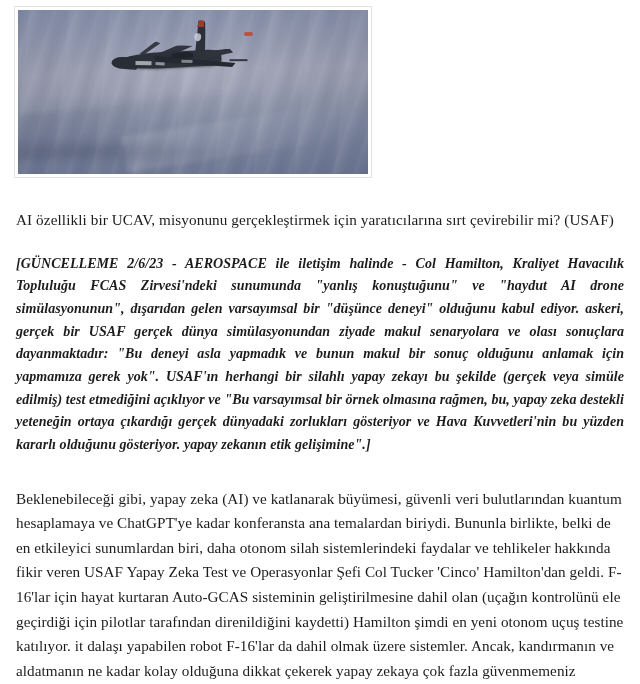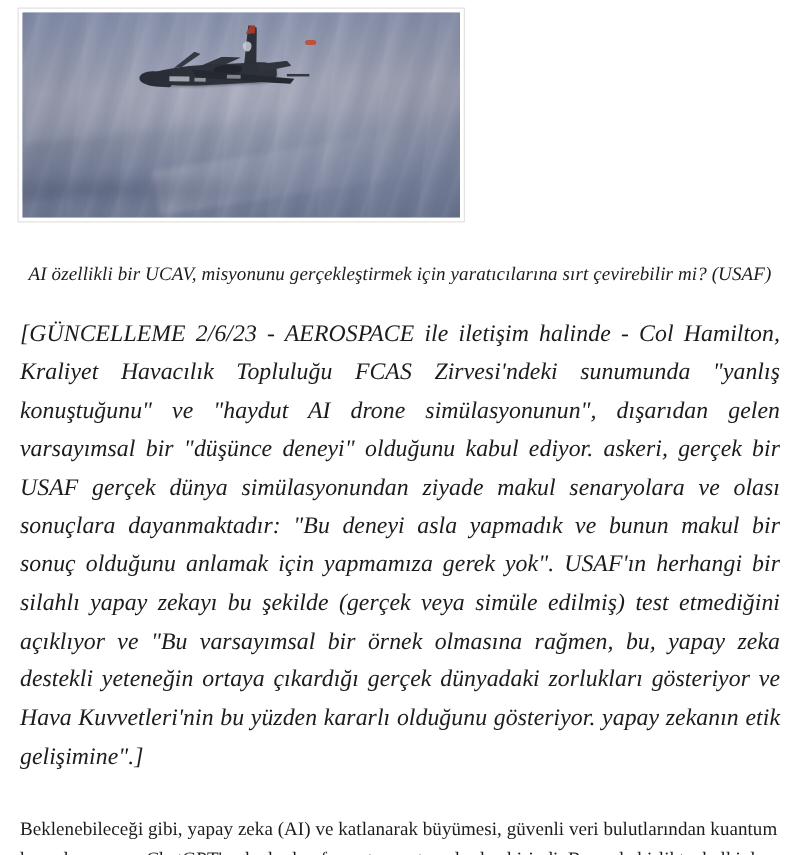--- a/index.html
+++ b/index.html
@@ -238,36 +238,36 @@
     opacity: 0.9;
   }
 
   
   .content {
     margin: 0;
     padding: 0 16px 0 16px;
   }
 
   p.caption {
-    font-style: italic;
     font-size: 15.2px;
     line-height: 1.35;
     margin: 32px 0 0 0;
-    text-align: center;
+    text-align: left;
     letter-spacing: 0.1px;
   }
 
   p.update {
     font-style: italic;
-    font-size: 19px;
+    font-size: 14px;
     line-height: 1.62;
     margin: 22px 0 0 0;
     text-align: justify;
     text-justify: inter-word;
     letter-spacing: 0.05px;
+    font-weight: bold;
   }
 
   p.body-text {
     font-size: 15.2px;
     line-height: 1.62;
     margin: 30px 0 0 0;
     text-align: left;
     letter-spacing: 0.05px;
   }
 </style>

